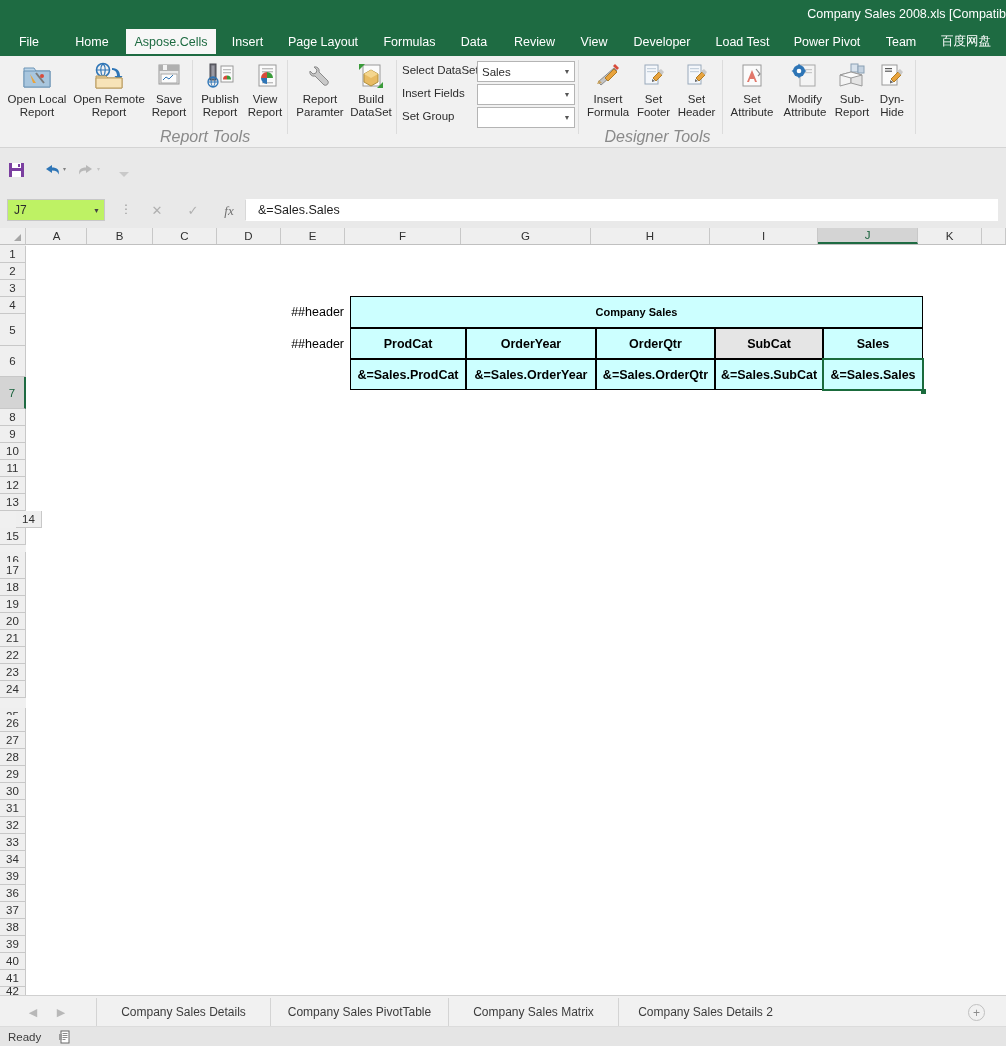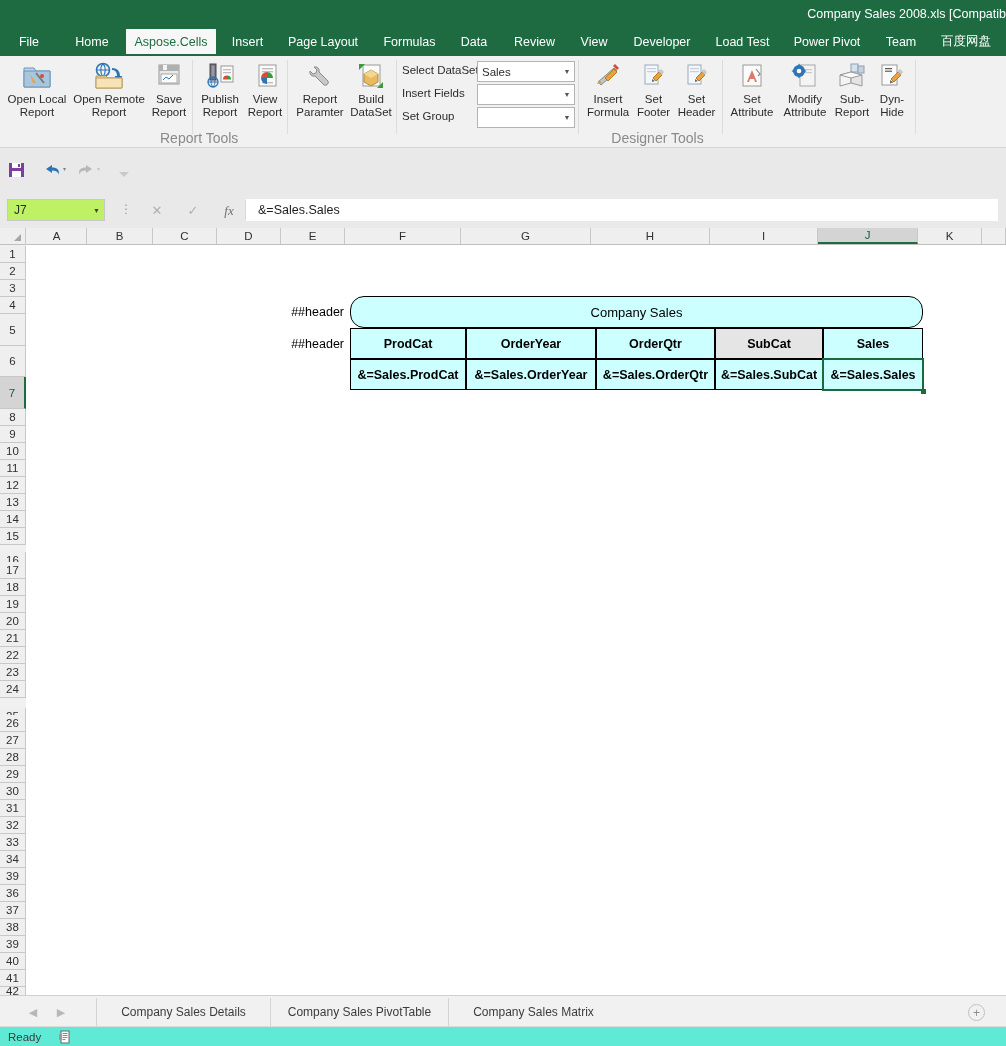--- a/index.html
+++ b/index.html
@@ -41,22 +41,23 @@
   #ribbon {
     position:absolute; left:0; top:54px; width:1006px; height:94px;
     background:#f1f1f1;
     border-bottom:1px solid #d4d4d4;
   }
   #ribbon-accent {
     position:absolute; left:0; top:0; width:1006px; height:2px; background:#1e6b42;
   }
   .grp-label {
     position:absolute; bottom:1px;
-    font-size:14px; color:#8a8a8a; text-align:center;
+    font-size:16px; color:#8a8a8a; text-align:center;
     white-space:nowrap;
+    font-style:italic;
   }
   .grp-sep {
     position:absolute; top:6px; width:1px; height:74px; background:#dcdcdc;
   }
 
   .bigbtn {
     position:absolute; top:5px;
     display:flex; flex-direction:column; align-items:center;
     cursor:default;
   }
@@ -165,21 +166,21 @@
 
   
   .tcell {
     position:absolute;
     background:#ccffff;
     border:1px solid #000000;
     font-size:12.5px; color:#000000; font-weight:bold;
     display:flex; align-items:center; justify-content:center;
     white-space:nowrap; overflow:hidden; cursor:default;
   }
-  .tcell.title { font-weight:normal; font-size:13px;border-radius:14px; }
+  .tcell.title { font-weight:bold; font-size:11px; }
   .marker {
     position:absolute;
     font-size:12.5px; color:#000000;
     display:flex; align-items:center; justify-content:flex-end;
     white-space:nowrap; cursor:default;
   }
   #selbox {
     position:absolute;
     border:2px solid #1a6b3c;
     pointer-events:none;
@@ -217,21 +218,21 @@
   #addsheet {
     position:absolute; top:8px; left:968px; width:17px; height:17px;
     border:1px solid #c0c0c0; border-radius:50%;
     color:#8c8c8c; font-size:12px;
     display:flex; align-items:center; justify-content:center; cursor:default;
   }
 
   
   #status {
     position:absolute; left:0; top:1026px; width:1006px; height:20px;
-    background:#5eead4; border-top:1px solid #dcdcdc;
+    background:#e5e5e5; border-top:1px solid #dcdcdc;
   }
   #status-text {
     position:absolute; left:8px; top:4px;
     font-size:11.5px; color:#3c3c3c;
   }
   #status-icon {
     position:absolute; left:58px; top:2px; width:16px; height:16px;
   }
 </style>
 </head>
@@ -567,21 +568,21 @@
       <div class="rowcell" style="top: 52px; height: 17px;">4</div>
       <div class="rowcell" style="top: 69px; height: 32px;">5</div>
       <div class="rowcell" style="top: 101px; height: 31px;">6</div>
       <div class="rowcell sel" style="top: 132px; height: 32px;">7</div>
       <div class="rowcell" style="top: 164px; height: 17px;">8</div>
       <div class="rowcell" style="top: 181px; height: 17px;">9</div>
       <div class="rowcell" style="top: 198px; height: 17px;">10</div>
       <div class="rowcell" style="top: 215px; height: 17px;">11</div>
       <div class="rowcell" style="top: 232px; height: 17px;">12</div>
       <div class="rowcell" style="top: 249px; height: 17px;">13</div>
-      <div class="rowcell" style="top: 266px; height: 17px;">14</div>
+      <div class="rowcell" style="top: 266px; height: 17px; margin-left: 16px;">14</div>
       <div class="rowcell" style="top: 283px; height: 17px;">15</div>
       <div class="rowcell" style="top: 300px; height: 17px; margin-top: 7px;">16</div>
       <div class="rowcell" style="top: 317px; height: 17px;">17</div>
       <div class="rowcell" style="top: 334px; height: 17px;">18</div>
       <div class="rowcell" style="top: 351px; height: 17px;">19</div>
       <div class="rowcell" style="top: 368px; height: 17px;">20</div>
       <div class="rowcell" style="top: 385px; height: 17px;">21</div>
       <div class="rowcell" style="top: 402px; height: 17px;">22</div>
       <div class="rowcell" style="top: 419px; height: 17px;">23</div>
       <div class="rowcell" style="top: 436px; height: 17px;">24</div>
@@ -629,20 +630,23 @@
   <div id="addsheet">+</div>
 <div class="sheettab" style="left: 96px; width: 174px;">
       <span>Company Sales Details</span>
     </div>
     <div class="sheettab" style="left: 270px; width: 178px;">
       <span>Company Sales PivotTable</span>
     </div>
     <div class="sheettab" style="left: 448px; width: 170px;">
       <span>Company Sales Matrix</span>
     </div>
+    <div class="sheettab" style="left: 618px; width: 174px;">
+      <span>Company Sales Details 2</span>
+    </div>
   </div>
 
 <div id="status">
   <div id="status-text">Ready</div>
   <div id="status-icon">
     <svg width="16" height="16" viewBox="0 0 16 16">
       <rect x="3" y="2" width="8" height="12" fill="#ffffff" stroke="#6a6a6a"></rect>
       <rect x="4.5" y="4" width="5" height="1" fill="#8a8a8a"></rect>
       <rect x="4.5" y="6" width="5" height="1" fill="#8a8a8a"></rect>
       <rect x="4.5" y="8" width="5" height="1" fill="#8a8a8a"></rect>

